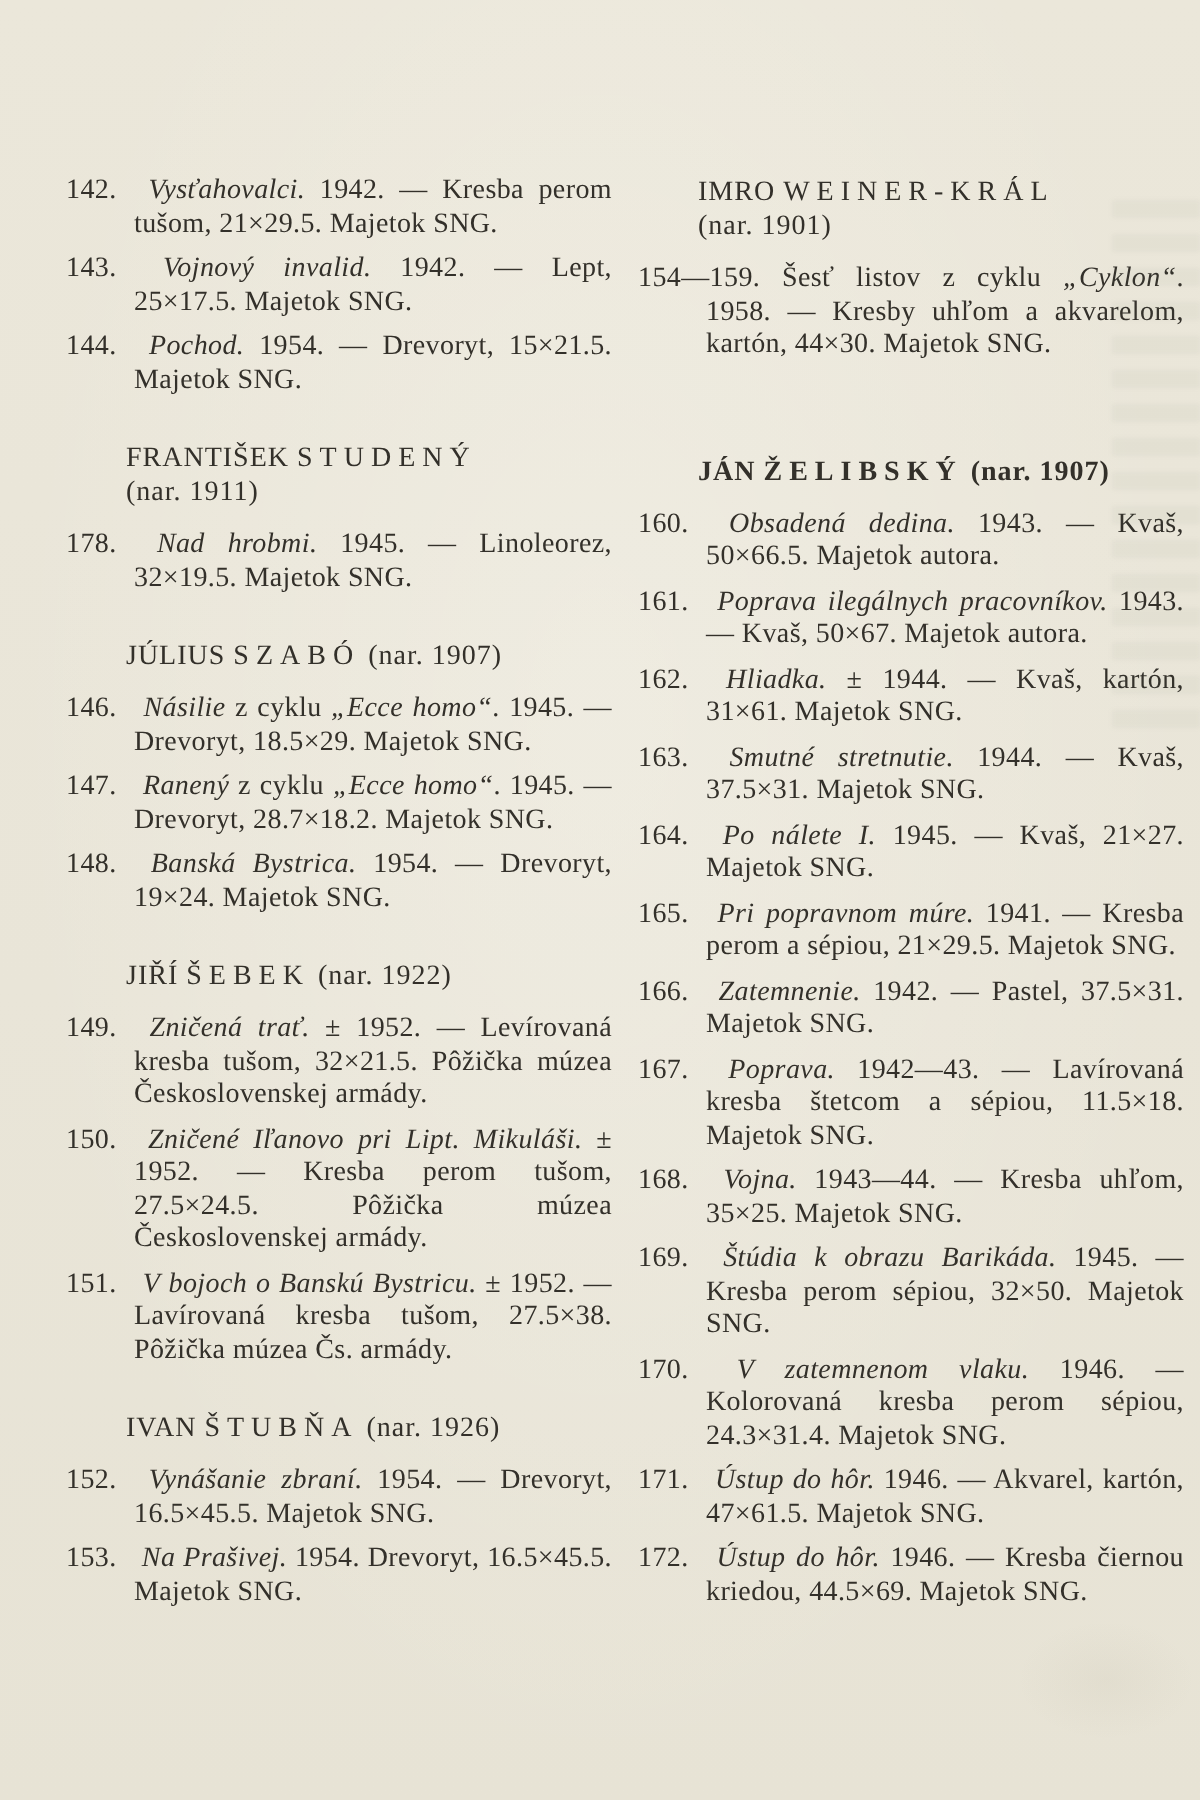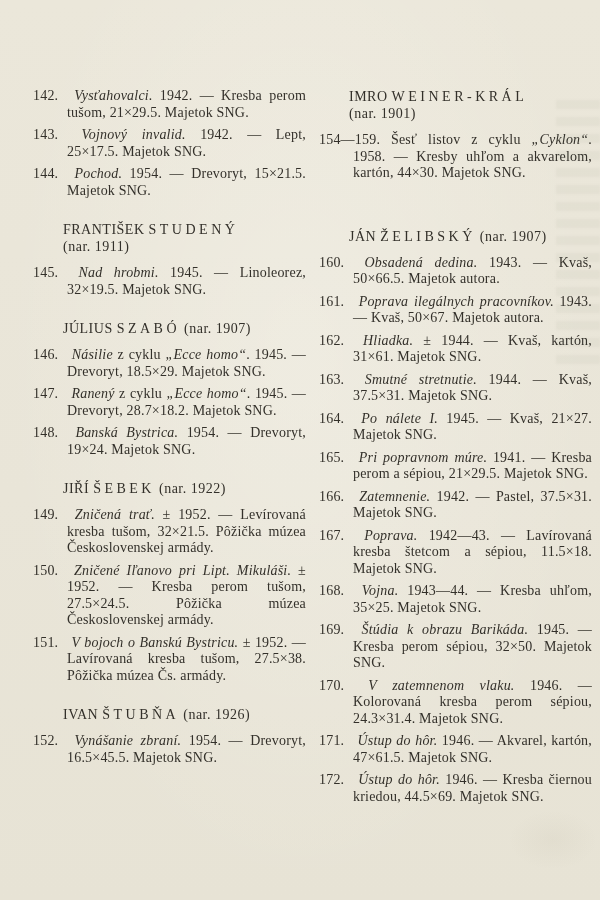--- a/index.html
+++ b/index.html
@@ -65,46 +65,47 @@
     color: #7a4a32;
   }
   .artist-heading {
     margin: 22px 0 10px 30px;
     font-size: 14px;
     line-height: 17px;
     letter-spacing: 0.5px;
     white-space: normal;
   }
   .artist-heading .surname { letter-spacing: 3.5px; }
-  .artist-heading.gap-before { margin-top: 46px; }
+  .artist-heading.gap-before { margin-top: 46px; font-weight: bold; }
   .column > :first-child { margin-top: 12px; }
 </style>
 </head>
 <body style="color: rgb(51, 48, 42);">
 
 <div class="page">
   <div class="stain stain-right"></div>
   <div class="stain stain-corner"></div>
   <div class="columns">
     <div class="column">
         <p class="catalog-entry"><span class="num">142.</span> <span class="i">Vysťahovalci.</span><span class="r"> 1942. — Kresba perom tušom, 21×29.5. Majetok SNG.</span></p>
         <p class="catalog-entry"><span class="num">143.</span> <span class="i">Vojnový invalid.</span><span class="r"> 1942. — Lept, 25×17.5. Majetok SNG.</span></p>
         <p class="catalog-entry"><span class="num">144.</span> <span class="i">Pochod.</span><span class="r"> 1954. — Drevoryt, 15×21.5. Majetok SNG.</span></p>
         <div class="artist-heading"><span class="given">FRANTIŠEK</span> <span class="surname">STUDENÝ</span><br><span class="nar">(nar. 1911)</span></div>
-        <p class="catalog-entry"><span class="mark" style="color: rgb(122, 74, 50);">ʽ</span><span class="num">145.</span> <span class="i">Nad hrobmi.</span><span class="r"> 1945. — Linoleorez, 32×19.5. Majetok SNG.</span></p>
+        <p class="catalog-entry"><span class="mark" style="color: rgb(122, 74, 50);">ʽ</span><span class="num">178.</span> <span class="i">Nad hrobmi.</span><span class="r"> 1945. — Linoleorez, 32×19.5. Majetok SNG.</span></p>
         <div class="artist-heading"><span class="given">JÚLIUS</span> <span class="surname">SZABÓ</span> <span class="nar">(nar. 1907)</span></div>
         <p class="catalog-entry"><span class="num">146.</span> <span class="i">Násilie</span><span class="r"> z cyklu </span><span class="i">„Ecce homo“</span><span class="r">. 1945. — Drevoryt, 18.5×29. Majetok SNG.</span></p>
         <p class="catalog-entry"><span class="num">147.</span> <span class="i">Ranený</span><span class="r"> z cyklu </span><span class="i">„Ecce homo“</span><span class="r">. 1945. — Drevoryt, 28.7×18.2. Majetok SNG.</span></p>
         <p class="catalog-entry"><span class="num">148.</span> <span class="i">Banská Bystrica.</span><span class="r"> 1954. — Drevoryt, 19×24. Majetok SNG.</span></p>
         <div class="artist-heading"><span class="given">JIŘÍ</span> <span class="surname">ŠEBEK</span> <span class="nar">(nar. 1922)</span></div>
         <p class="catalog-entry"><span class="num">149.</span> <span class="i">Zničená trať.</span><span class="r"> ± 1952. — Levírovaná kresba tušom, 32×21.5. Pôžička múzea Československej armády.</span></p>
         <p class="catalog-entry"><span class="num">150.</span> <span class="i">Zničené Iľanovo pri Lipt. Mikuláši.</span><span class="r"> ± 1952. — Kresba perom tušom, 27.5×24.5. Pôžička múzea Československej armády.</span></p>
         <p class="catalog-entry"><span class="num">151.</span> <span class="i">V bojoch o Banskú Bystricu.</span><span class="r"> ± 1952. — Lavírovaná kresba tušom, 27.5×38. Pôžička múzea Čs. armády.</span></p>
         <div class="artist-heading"><span class="given">IVAN</span> <span class="surname">ŠTUBŇA</span> <span class="nar">(nar. 1926)</span></div>
         <p class="catalog-entry"><span class="mark" style="color: rgb(122, 74, 50);">,</span><span class="num">152.</span> <span class="i">Vynášanie zbraní.</span><span class="r"> 1954. — Drevoryt, 16.5×45.5. Majetok SNG.</span></p>
+        <p class="catalog-entry"><span class="num">153.</span> <span class="i">Na Prašivej.</span><span class="r"> 1954. Drevoryt, 16.5×45.5. Majetok SNG.</span></p>
       </div>
     <div class="column">
         <div class="artist-heading"><span class="given">IMRO</span> <span class="surname">WEINER-KRÁL</span><br><span class="nar">(nar. 1901)</span></div>
         <p class="catalog-entry"><span class="num">154—159.</span> <span class="r">Šesť listov z cyklu </span><span class="i">„Cyklon“</span><span class="r">. 1958. — Kresby uhľom a akvarelom, kartón, 44×30. Majetok SNG.</span></p>
         <div class="artist-heading gap-before"><span class="given">JÁN</span> <span class="surname">ŽELIBSKÝ</span> <span class="nar">(nar. 1907)</span></div>
         <p class="catalog-entry"><span class="num">160.</span> <span class="i">Obsadená dedina.</span><span class="r"> 1943. — Kvaš, 50×66.5. Majetok autora.</span></p>
         <p class="catalog-entry"><span class="num">161.</span> <span class="i">Poprava ilegálnych pracovníkov.</span><span class="r"> 1943. — Kvaš, 50×67. Majetok autora.</span></p>
         <p class="catalog-entry"><span class="num">162.</span> <span class="i">Hliadka.</span><span class="r"> ± 1944. — Kvaš, kartón, 31×61. Majetok SNG.</span></p>
         <p class="catalog-entry"><span class="num">163.</span> <span class="i">Smutné stretnutie.</span><span class="r"> 1944. — Kvaš, 37.5×31. Majetok SNG.</span></p>
         <p class="catalog-entry"><span class="num">164.</span> <span class="i">Po nálete I.</span><span class="r"> 1945. — Kvaš, 21×27. Majetok SNG.</span></p>

